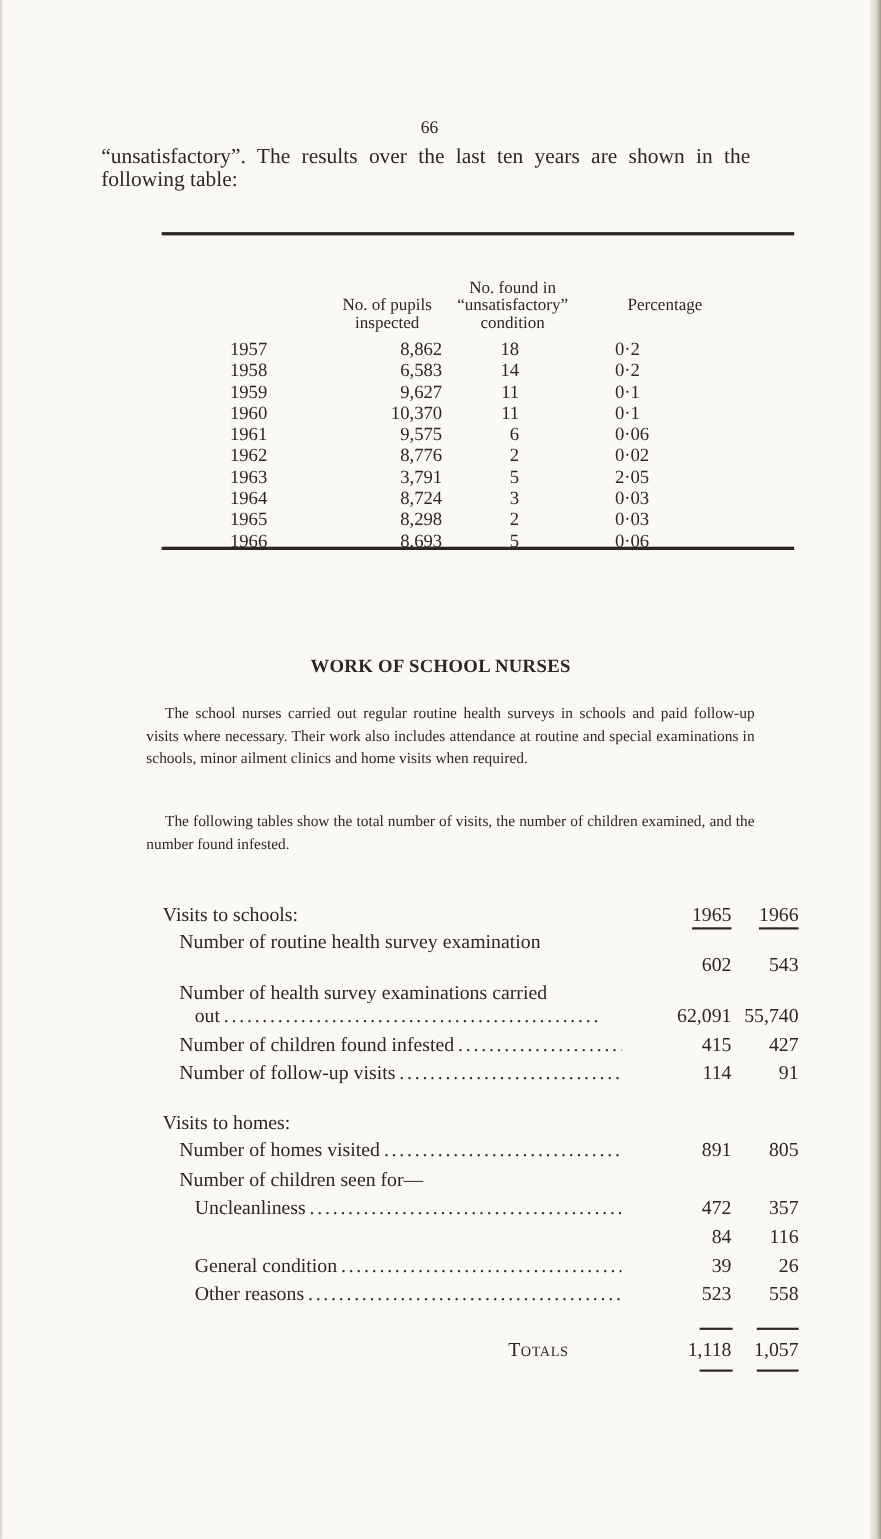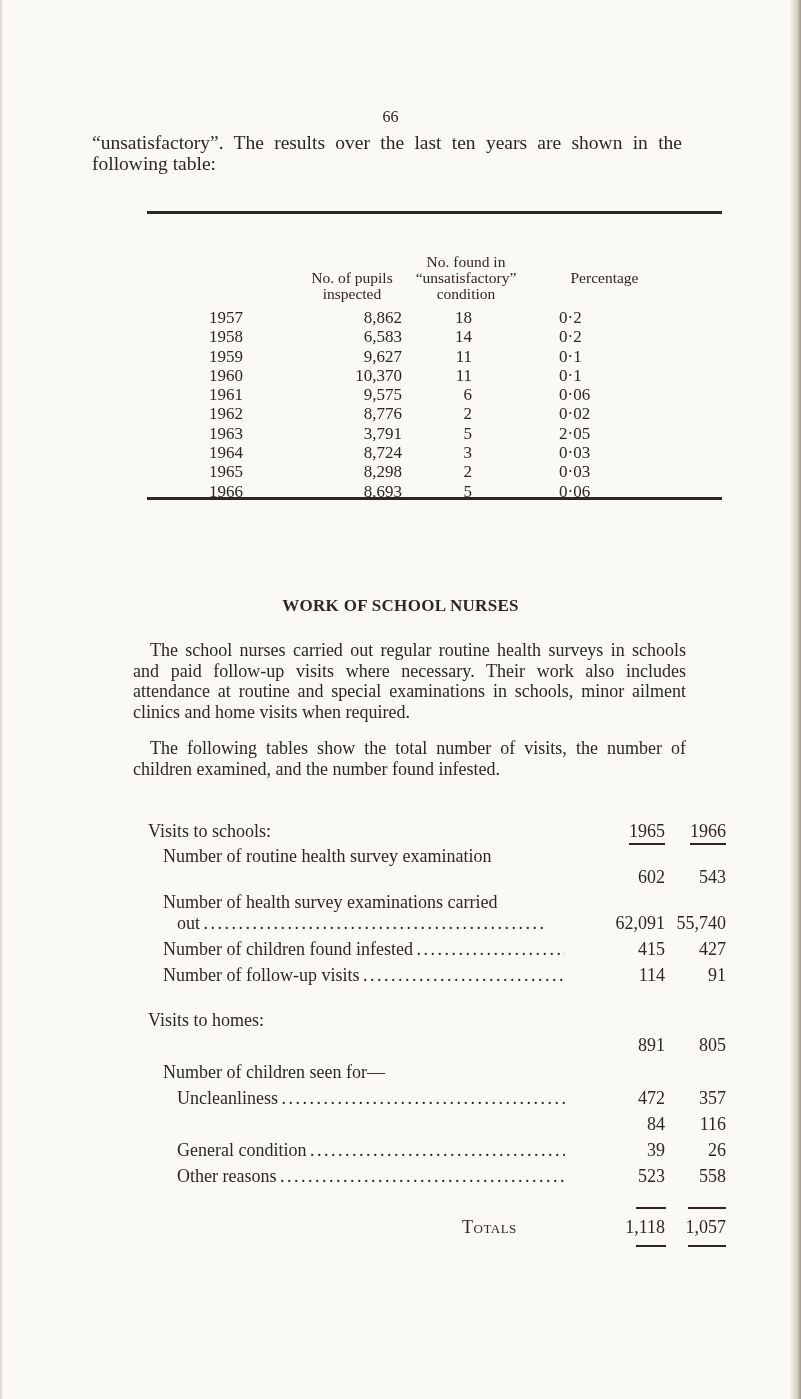--- a/index.html
+++ b/index.html
@@ -45,21 +45,21 @@
     .c-pupils { left: 150px; width: 105px; text-align: right; padding-right: 0; }
     .c-found { left: 255px; width: 112px; text-align: right; }
     .c-pct { left: 385px; width: 115px; text-align: left; padding-left: 27px; }
 
     .heading {
       position: absolute; top: 596px; left: 0; width: 801px;
       text-align: center; font-weight: bold; font-size: 17px; letter-spacing: 0.3px;
     }
     .para {
       position: absolute; left: 133px; width: 553px;
-      font-size: 18px; line-height: 20.5px; text-align: justify;
+      font-size: 14px; line-height: 20.5px; text-align: justify;
     }
     .para.p1 { top: 640px; }
     .para.p2 { top: 738px; }
     .indent { display: inline-block; width: 17px; }
 
     .stats { position: absolute; left: 148px; width: 578px; font-size: 18px; line-height: 20px; }
     .srow { position: absolute; left: 0; width: 578px; height: 22px; }
     .srow .lbl { position: absolute; white-space: nowrap; overflow: hidden; }
     .srow .v1 { position: absolute; left: 425px; width: 92px; text-align: right; }
     .srow .v2 { position: absolute; left: 517px; width: 61px; text-align: right; }
@@ -198,20 +198,21 @@
     <span class="lbl dots" style="left:15px; width:402px;">Number of follow-up visits</span>
     <span class="v1">114</span>
     <span class="v2">91</span>
   </div>
 
   <div class="srow" style="top:1010px;">
     <span class="lbl" style="left:0;">Visits to homes:</span>
   </div>
 
   <div class="srow" style="top:1035px;">
+    <span class="lbl dots" style="left:15px; width:402px;">Number of homes visited</span>
     <span class="v1">891</span>
     <span class="v2">805</span>
   </div>
 
   <div class="srow" style="top:1062px;">
     <span class="lbl" style="left:15px;">Number of children seen for—</span>
   </div>
 
   <div class="srow" style="top:1088px;">
     <span class="lbl dots" style="left:29px; width:388px;">Uncleanliness</span>

